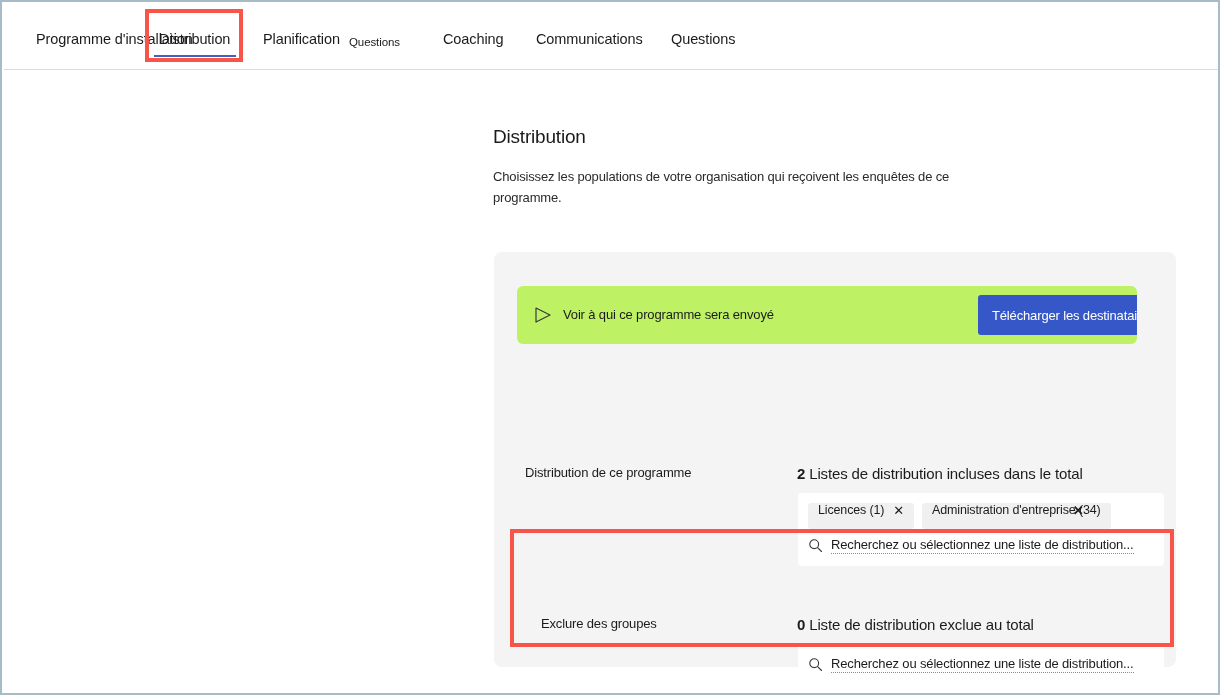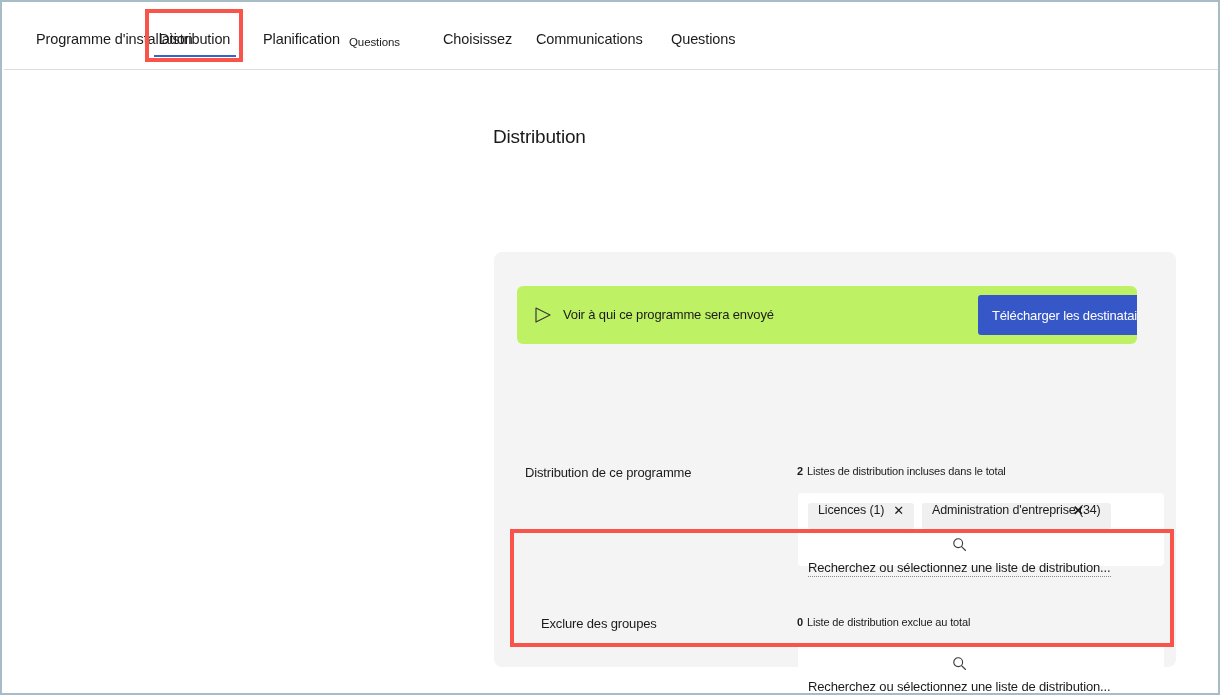--- a/index.html
+++ b/index.html
@@ -150,21 +150,21 @@
   
   .row-label {
     position: absolute;
     font-size: 13px;
     color: #1b1b1b;
     letter-spacing: -0.15px;
     white-space: nowrap;
   }
   .row-count-line {
     position: absolute;
-    font-size: 11px;
+    font-size: 15px;
     color: #1b1b1b;
     letter-spacing: -0.15px;
     white-space: nowrap;
   }
   .row-count-line .count {
     font-weight: bold;
     margin-right: 4px;
   }
 
   
@@ -211,21 +211,20 @@
     margin-left: 0;
     font-weight: bold;
   }
 
   .search-row {
     position: absolute;
     left: 10px;
     display: flex;
     align-items: center;
     gap: 8px;
-    flex-direction: column;
   }
   .search-ico { width: 15px; height: 15px; flex: 0 0 auto; }
   .search-ph {
     font-size: 13px;
     color: #1b1b1b;
     letter-spacing: -0.15px;
     white-space: nowrap;
     border-bottom: 1px dotted #8a8a8a;
     padding-bottom: 1px;
   }
@@ -246,31 +245,32 @@
 </head>
 <body>
 
 <div id="app">
 
   <div id="tabbar">
     <div class="tab" style="left:32px">Programme d'installation</div>
     <div class="tab active" style="left:155px">Distribution</div>
     <div class="tab" style="left:259px">Planification</div>
     <div class="tab small" style="left:345px">Questions</div>
-    <div class="tab" style="left:439px">Choisissez</div>
+    <div class="tab" style="left:439px">Coaching</div>
     <div class="tab" style="left:532px">Communications</div>
     <div class="tab" style="left:667px">Questions</div>
     <div class="tab-underline"></div>
   </div>
 
   <div id="content">
 
     <div id="page-title">Distribution</div>
 
     <div id="page-desc">
+      <div>Choisissez les populations de votre organisation qui reçoivent les enquêtes de ce programme.</div>
     </div>
 
     <div id="panel">
 
       <div id="send-card">
         <svg id="send-icon" viewBox="0 0 20 20">
           <polygon points="3,3 17,10 3,17" fill="none" stroke="#3a3a3a" stroke-width="1.2" stroke-linejoin="round"></polygon>
         </svg>
         <div id="send-label">Voir à qui ce programme sera envoyé</div>
         <button id="download-btn">Télécharger les destinataires</button>

